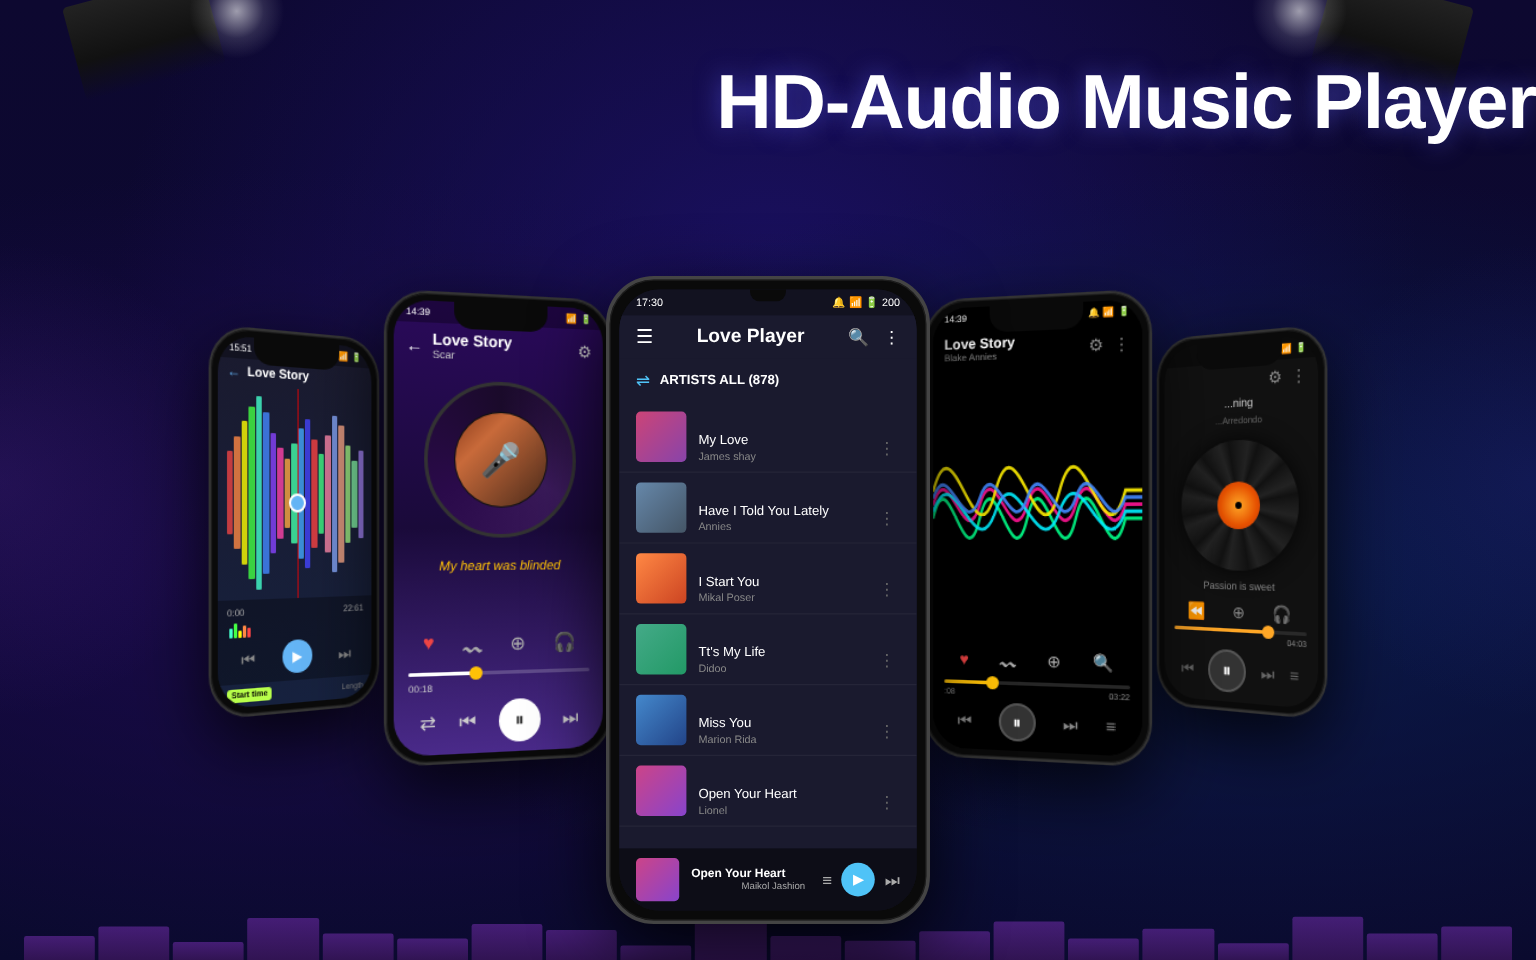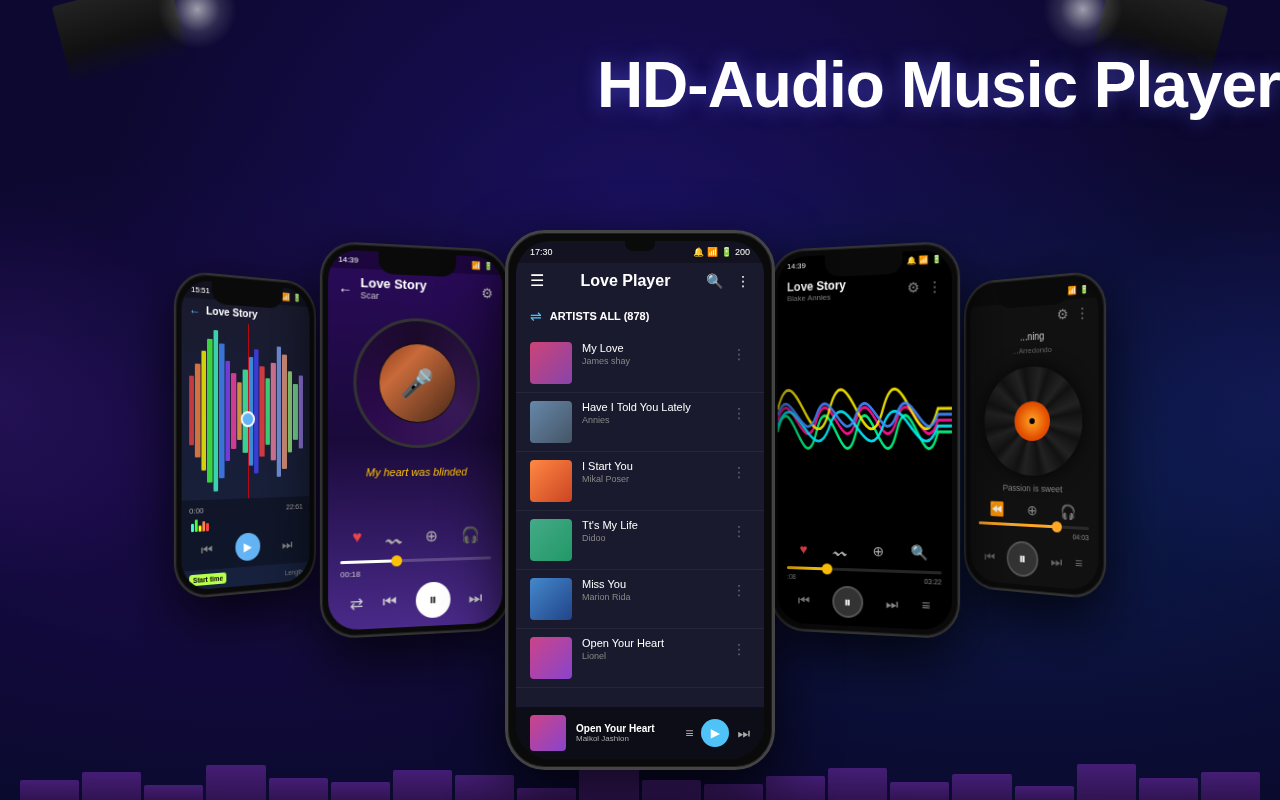--- a/index.html
+++ b/index.html
@@ -436,21 +436,21 @@
     .shuffle-icon { color: #4fc3f7; font-size: 14px; }
     .shuffle-text { color: white; font-size: 11px; font-weight: bold; }
 
     .p3-track-list {
       flex: 1;
       overflow: hidden;
       background: #1a1a2e;
     }
     .p3-track {
       display: flex;
-      align-items: flex-start;
+      align-items: flex-end;
       padding: 8px 14px;
       gap: 10px;
       border-bottom: 1px solid rgba(255,255,255,0.05);
     }
     .track-thumb {
       width: 42px;
       height: 42px;
       border-radius: 4px;
       background: #333;
       flex-shrink: 0;
@@ -470,21 +470,21 @@
     }
     .np-thumb {
       width: 36px;
       height: 36px;
       border-radius: 4px;
       background: #555;
       flex-shrink: 0;
     }
     .np-info { flex: 1; }
     .np-title { color: white; font-size: 10px; font-weight: bold; }
-    .np-artist { color: #aaa; font-size: 8px; }
+    .np-artist { color: #aaa; font-size: 8px; margin-left: 42px; }
     .np-controls { display: flex; gap: 8px; align-items: center; }
     .np-play-btn {
       width: 28px;
       height: 28px;
       border-radius: 50%;
       background: #4fc3f7;
       display: flex;
       align-items: center;
       justify-content: center;
       color: white;

